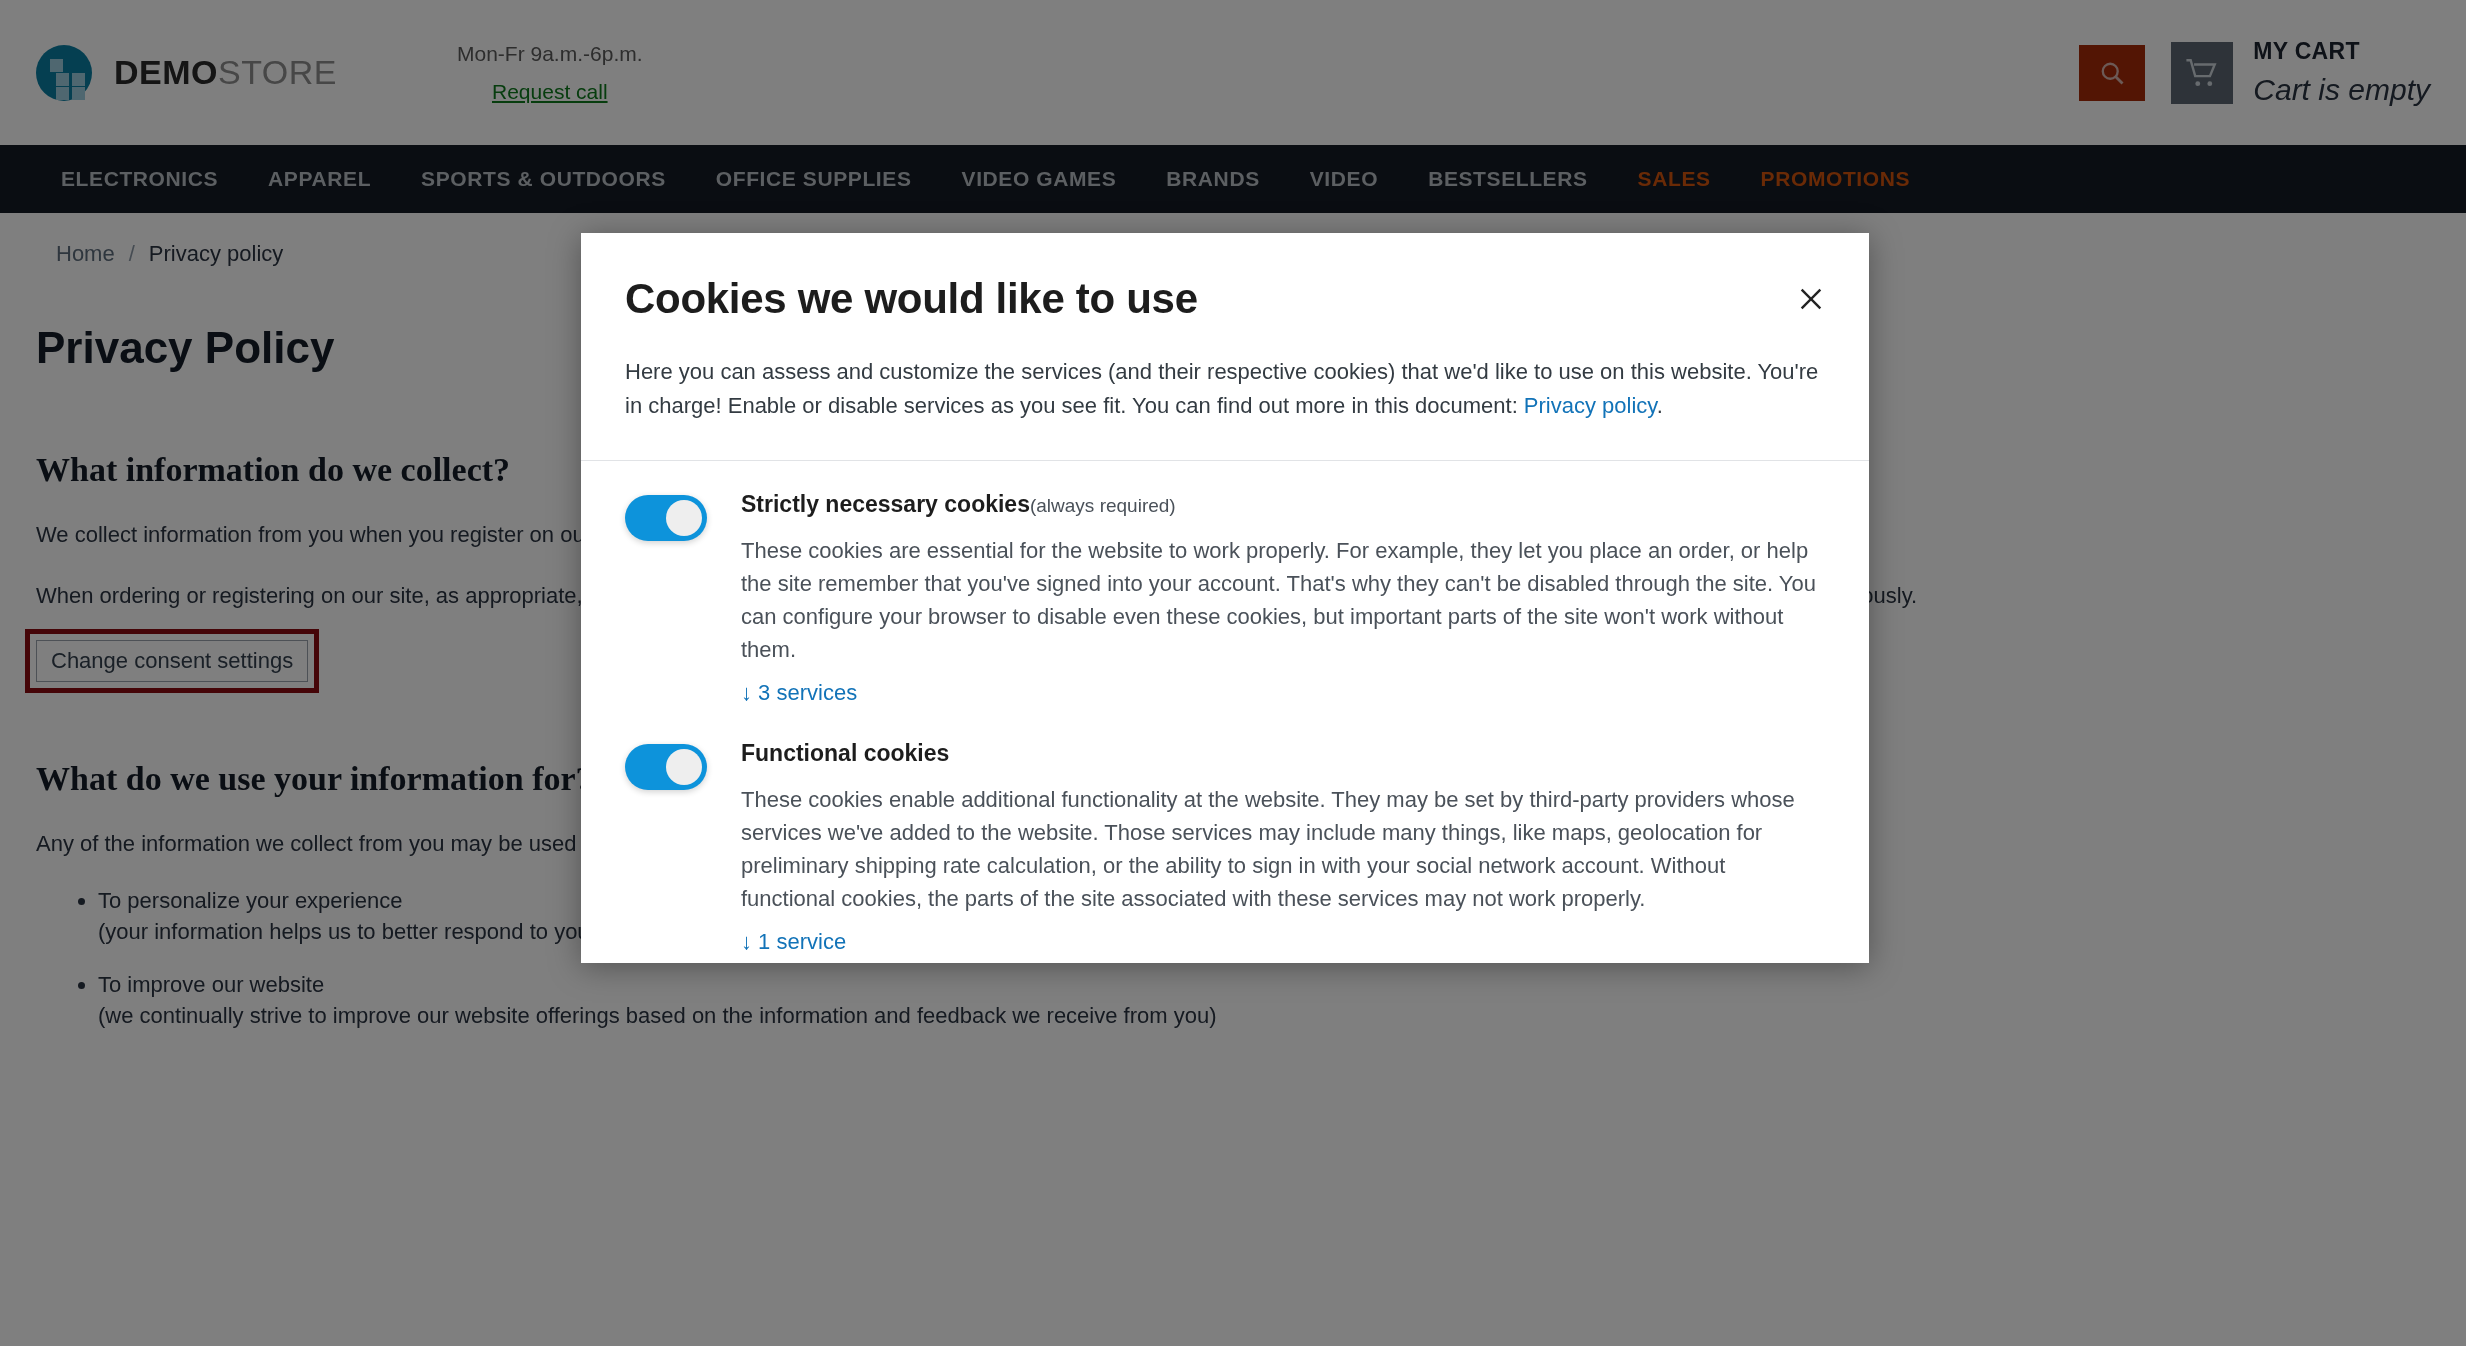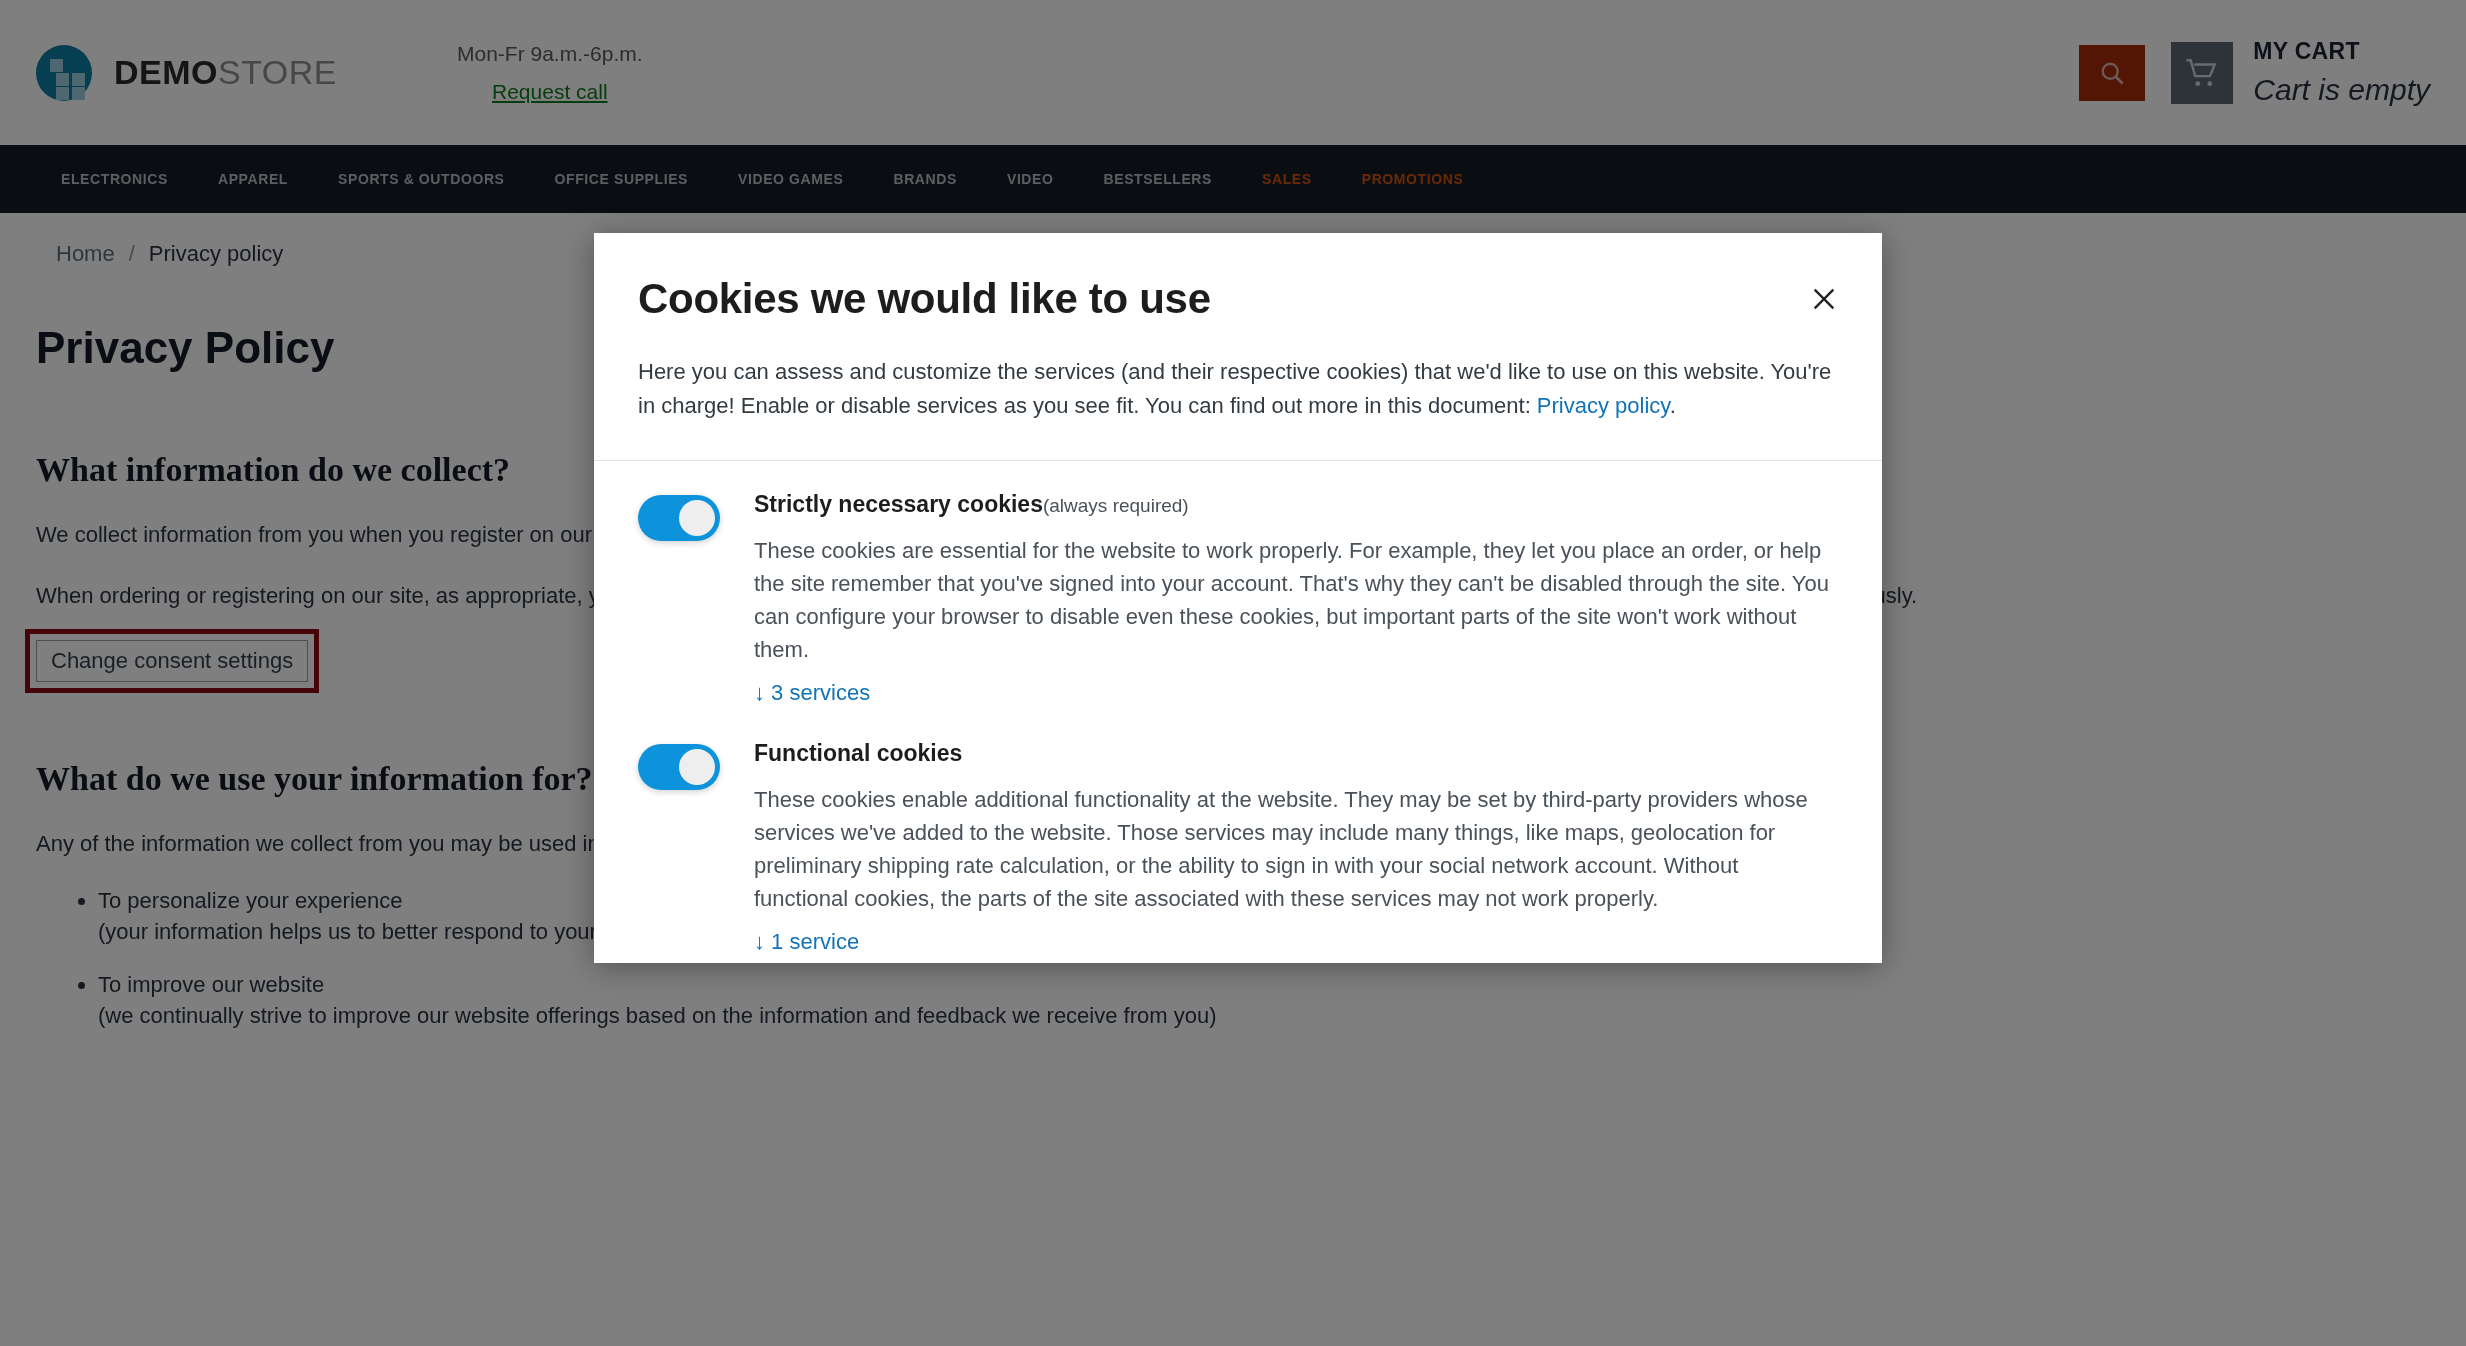--- a/index.html
+++ b/index.html
@@ -111,21 +111,21 @@
   
   .nav {
     background: #141b24;
     height: 68px;
     display: flex; align-items: center;
     padding: 0 36px;
     gap: 0;
   }
   .nav-item {
     color: #b9bec4;
-    font-size: 14px;
+    font-size: 21px;
     font-weight: 700;
     letter-spacing: .6px;
     padding: 0 25px;
     cursor: pointer;
     white-space: nowrap;
   }
   .nav-item.accent { color: #d4540d; }
 
   
   .breadcrumb {
@@ -163,21 +163,21 @@
     left: -11px; top: -11px; right: -11px; bottom: -11px;
     border: 5px solid #8b0b10;
     pointer-events: none;
   }
   ul.uses { margin-top: 26px; padding-left: 62px; }
   ul.uses li { font-size: 22px; color: #2b3442; margin-top: 22px; line-height: 1.42; }
 
   
   .modal {
     position: absolute;
-    left: 594px; top: 233px;
+    left: 581px; top: 233px;
     width: 1288px;
     z-index: 100;
     background: #ffffff;
     box-shadow: 0 4px 30px rgba(0,0,0,.35);
     display: flex; flex-direction: column;
   }
   .modal-head { padding: 42px 44px 36px 44px; position: relative; }
   .modal-title { font-size: 42px; font-weight: 700; color: #1d1d1d; letter-spacing: -.3px; }
   .modal-close {
     position: absolute; right: 38px; top: 46px;

